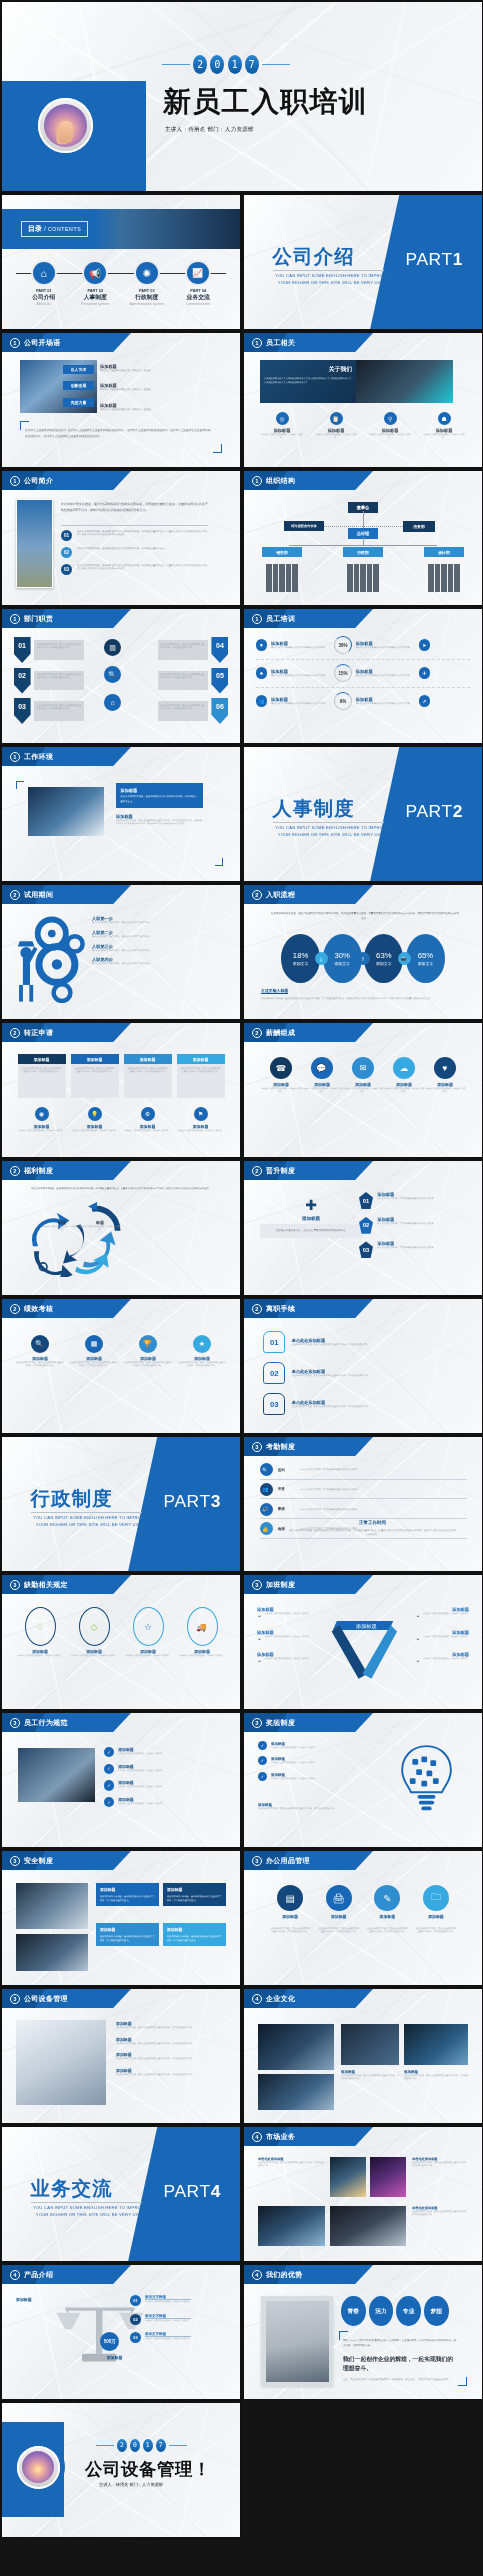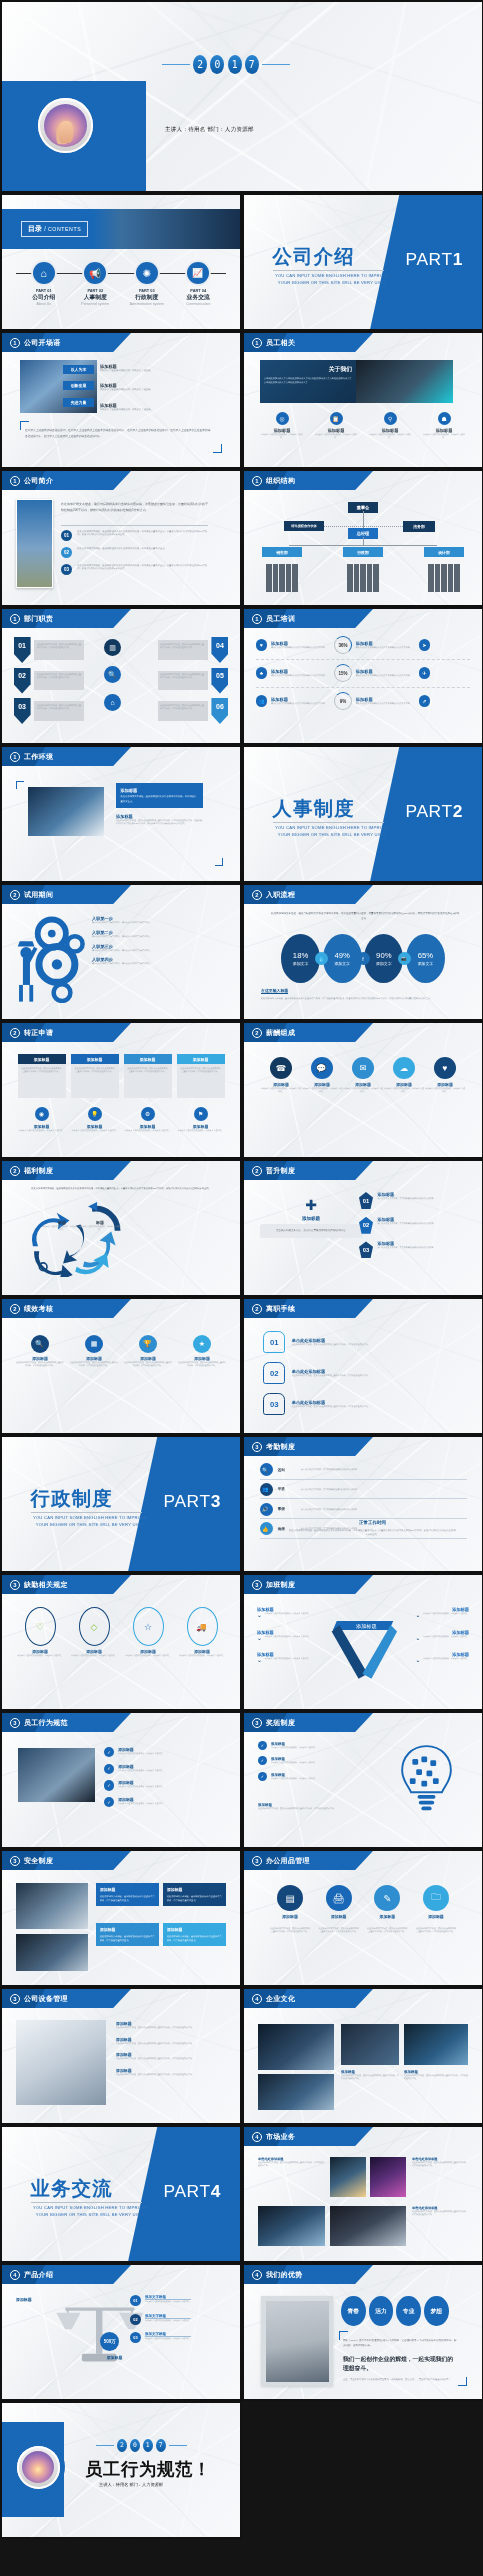--- a/index.html
+++ b/index.html
@@ -122,20 +122,21 @@
       </div>
     </div>
     <div class="cover-year" style="left:160px; top:53px;">
       <div class="yr-line"></div>
       <div class="yr">2</div>
       <div class="yr">0</div>
       <div class="yr">1</div>
       <div class="yr">7</div>
       <div class="yr-line"></div>
     </div>
+    <div class="cover-title" style="left:161px; top:81px; font-size:28px;">新员工入职培训</div>
     <div class="cover-sub" style="left:163px; top:124px;">主讲人：待用名    部门：人力资源部</div>
   </div>
 
   <div class="slide">
     <div class="poly"></div>
     <div style="position:absolute;left:0;top:14px;width:100%;height:40px;background:linear-gradient(90deg,#1868b7 0%,#1868b7 38%,#3a6e9e 50%,#17304d 100%);"></div>
     <div style="position:absolute;left:19.3px;top:26.4px;border:0.6px solid #cfe0ef;padding:1.9px 5.8px;color:#fff;font-size:7px;font-weight:bold;">
       <span>目录</span>
       <span style="color:#8fc6f0;">/</span>
       <span style="font-weight:normal;font-size:5.2px;letter-spacing:0.6px;">CONTENTS</span>
@@ -522,26 +523,26 @@
       <div class="t">入职流程</div>
     </div>
     <div style="position:absolute;left:26px;top:26px;width:190px;font-size:2.5px;line-height:2;color:#5f6973;text-align:center;">此处添加详细文本描述，建议与标题相关并符合整体语言风格，语言描述尽量简洁生动，尽量将每页幻灯片的字数控制在200字以内，据统计每页幻灯片的最好控制在5分钟之内。</div>
     <div style="position:absolute;left:14px;top:49px;right:14px;display:flex;align-items:center;justify-content:center;">
       <div style="width:39px;height:49px;border-radius:50%;background:#14477c;color:#fff;display:flex;flex-direction:column;align-items:center;justify-content:center;">
         <div style="font-size:7.7px;">18%</div>
         <div style="font-size:3.9px;margin-top:1.3px;">添加文字</div>
       </div>
       <div class="circ" style="width:13px;height:13px;background:#36a9e1;margin:0 -5.2px;z-index:2;font-size:5.2px;">💧</div>
       <div style="width:39px;height:49px;border-radius:50%;background:#1e6cb4;color:#fff;display:flex;flex-direction:column;align-items:center;justify-content:center;">
-        <div style="font-size:7.7px;">49%</div>
+        <div style="font-size:7.7px;">30%</div>
         <div style="font-size:3.9px;margin-top:1.3px;">添加文字</div>
       </div>
       <div class="circ" style="width:13px;height:13px;background:#1e6cb4;margin:0 -5.2px;z-index:2;font-size:5.2px;">f</div>
       <div style="width:39px;height:49px;border-radius:50%;background:#14477c;color:#fff;display:flex;flex-direction:column;align-items:center;justify-content:center;">
-        <div style="font-size:7.7px;">90%</div>
+        <div style="font-size:7.7px;">63%</div>
         <div style="font-size:3.9px;margin-top:1.3px;">添加文字</div>
       </div>
       <div class="circ" style="width:13px;height:13px;background:#36a9e1;margin:0 -5.2px;z-index:2;font-size:4.5px;">📷</div>
       <div style="width:39px;height:49px;border-radius:50%;background:#1e6cb4;color:#fff;display:flex;flex-direction:column;align-items:center;justify-content:center;">
         <div style="font-size:7.7px;">65%</div>
         <div style="font-size:3.9px;margin-top:1.3px;">添加文字</div>
       </div>
     </div>
     <div style="position:absolute;left:17px;top:103px;font-size:3.9px;font-weight:bold;color:#11538f;border-bottom:0.6px solid #11538f;">在这里输入标题</div>
     <div style="position:absolute;left:17px;top:111px;right:17px;font-size:2.2px;line-height:2;color:#8e97a2;">此处添加详细文本描述，建议与标题相关并符合整体语言风格，语言描述尽量简洁生动，尽量将每页幻灯片的字数控制在200字以内，据统计每页幻灯片的最好控制在5分钟之内。</div>
@@ -1238,18 +1239,18 @@
       </div>
     </div>
     <div class="cover-year" style="left:94px; top:36px;">
       <div class="yr-line" style="width:18px;"></div>
       <div class="yr" style="width:9.7px;height:13px;font-size:6.4px;line-height:13px;">2</div>
       <div class="yr" style="width:9.7px;height:13px;font-size:6.4px;line-height:13px;">0</div>
       <div class="yr" style="width:9.7px;height:13px;font-size:6.4px;line-height:13px;">1</div>
       <div class="yr" style="width:9.7px;height:13px;font-size:6.4px;line-height:13px;">7</div>
       <div class="yr-line" style="width:18px;"></div>
     </div>
-    <div class="thankyou" style="position:absolute;left:83px;top:54px;">员工行为规范！</div>
+    <div class="thankyou" style="position:absolute;left:83px;top:54px;">公司设备管理！</div>
     <div style="position:absolute;left:97px;top:79px;font-size:4.2px;color:#222;">主讲人：待用名    部门：人力资源部</div>
   </div>
 
 </div>
 
 
 </body></html>

